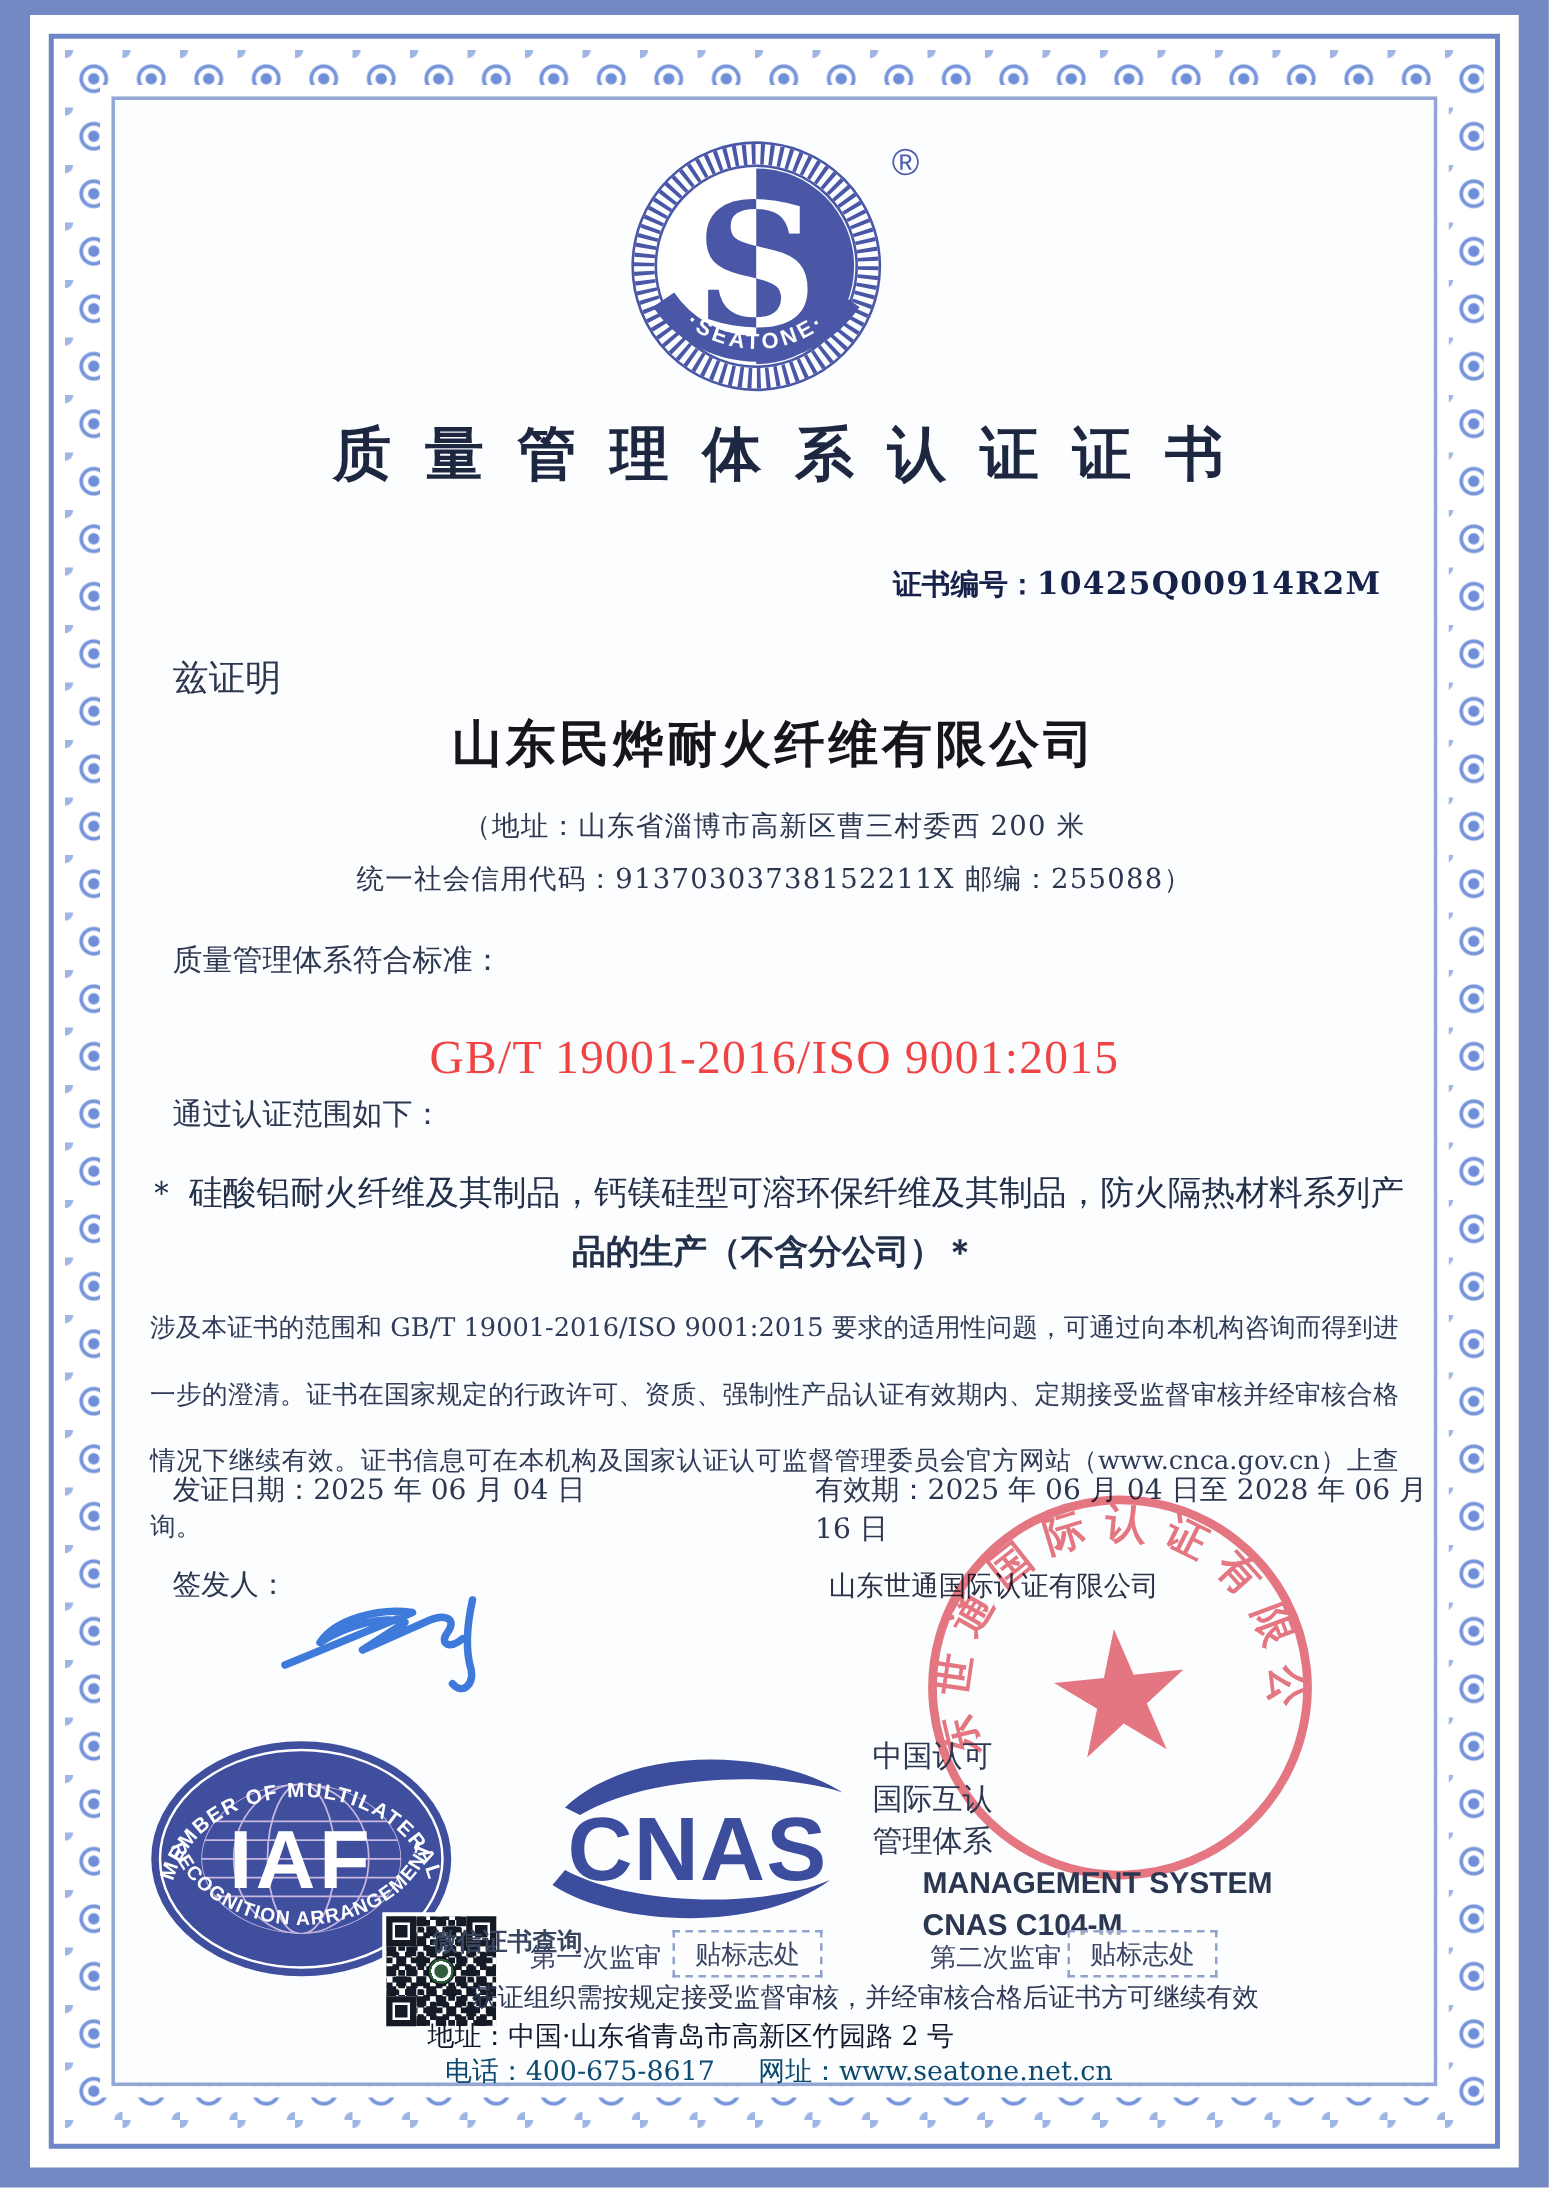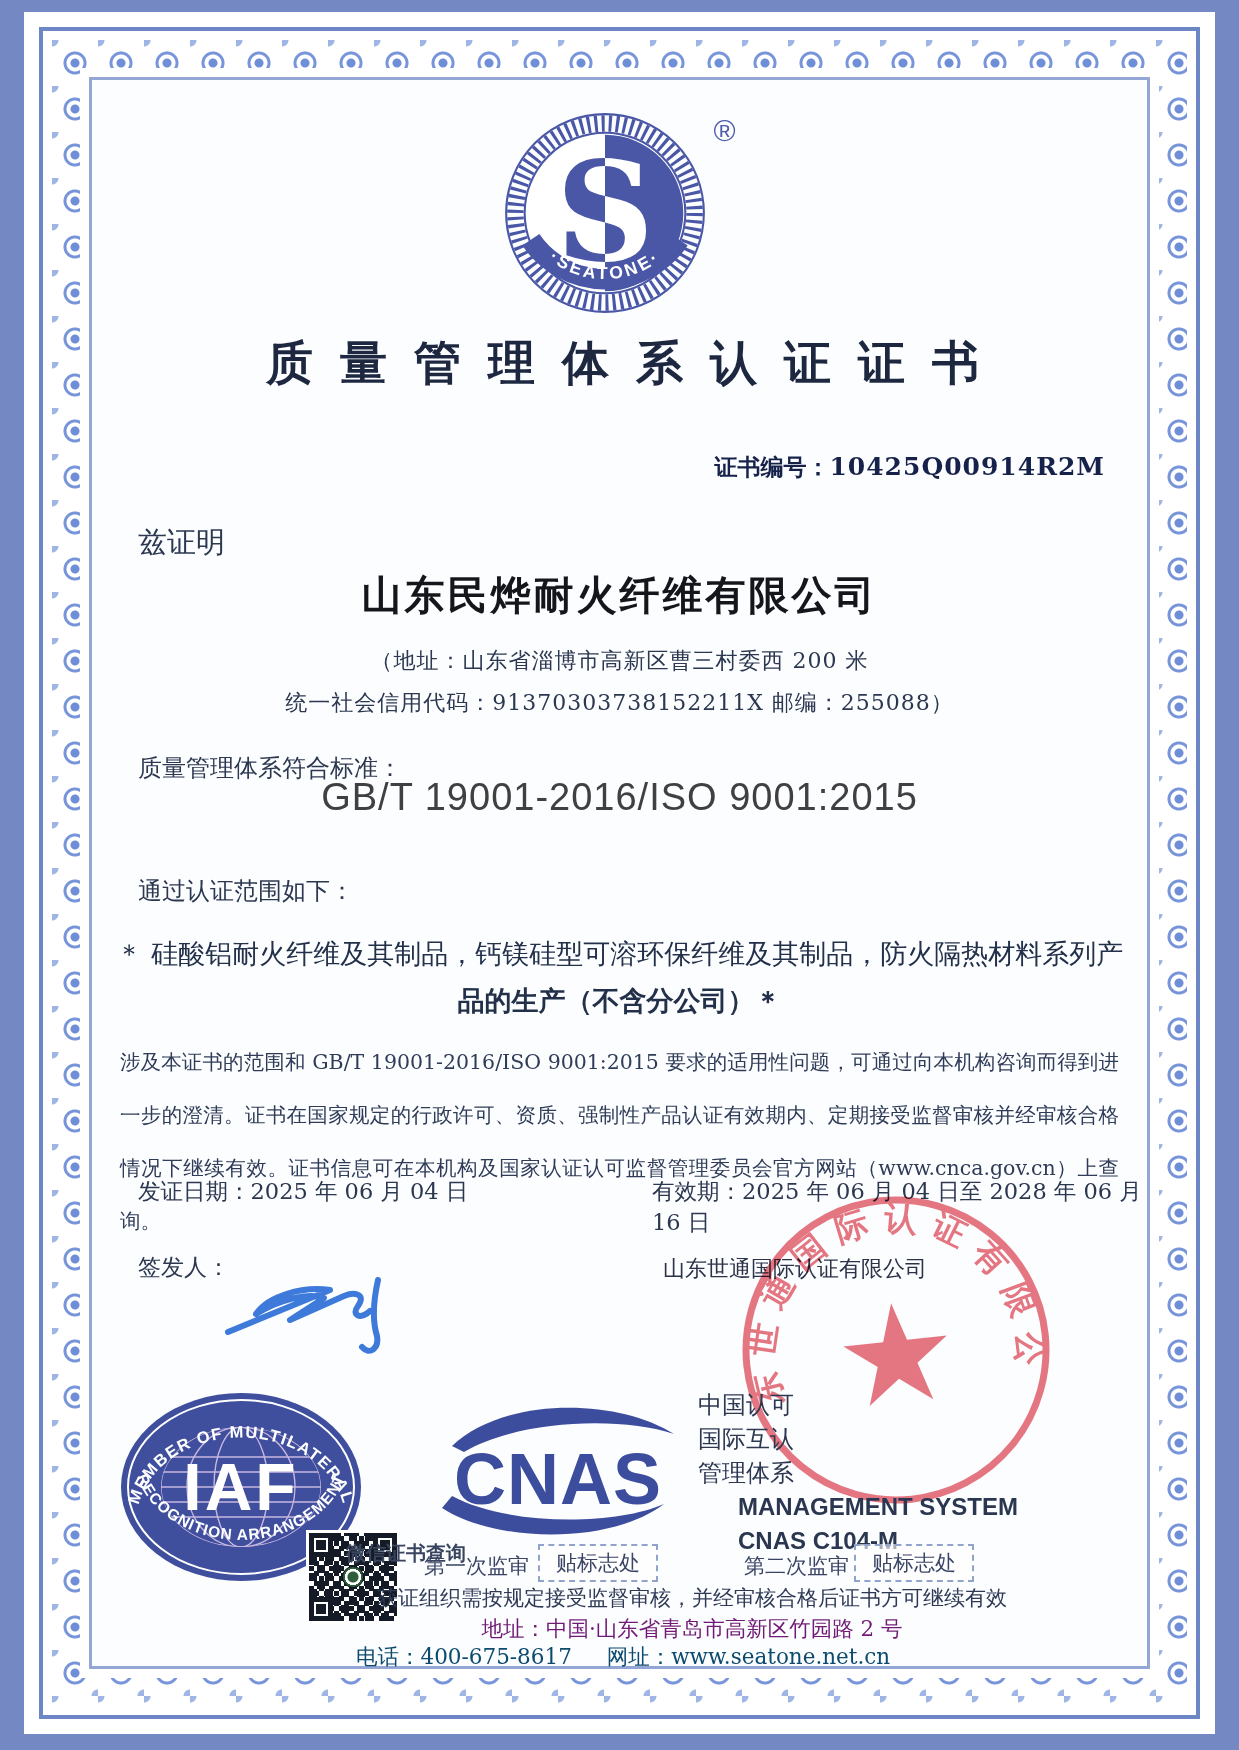--- a/index.html
+++ b/index.html
@@ -39,21 +39,21 @@
   .certno-row .num { font-size:25px; letter-spacing:1px; }
 
   .certify { left:46px; top:443px; font-size:29px; color:#2c3850;font-family:Liberation Serif, serif; }
 
   .company { top:488px; font-size:40px; font-weight:700; letter-spacing:3px; color:#15161c; }
 
   .addr1 { top:566px; font-size:22px; color:#2c3850; letter-spacing:1px; }
   .addr2 { top:608px; font-size:22px; color:#2c3850; letter-spacing:1px; }
 
   .stdlabel   { left:46px; top:672px; font-size:24px; color:#2c3850; }
-  .standard   { top:696px; font-size:38px; color:#404040; font-family:Liberation Sans, sans-serif; letter-spacing:1px; }
+  .standard   { top:744px; font-size:38px; color:#ef4444; font-family:Liberation Serif, serif; letter-spacing:1px; }
   .scopelabel { left:46px; top:795px; font-size:24px; color:#2c3850;text-align:center; }
 
   .scope1 { top:856px; font-size:27px; font-weight:400; color:#23304a; }
   .scope2 { top:903px; font-size:27px; font-weight:700; color:#23304a; }
 
   .notice { left:28px; right:28px; top:956px; font-size:20.5px; line-height:53px; text-align:justify; color:#2f3c58; }
 
   .issue  { left:46px;  top:1096px; font-size:22.5px; color:#2c3850; }
   .valid  { left:560px; top:1096px; font-size:22.5px; color:#2c3850; }
 
@@ -86,21 +86,21 @@
   .qr-caption { left:148px; top:1460px; width:226px; text-align:right; font-size:20px; font-weight:700; color:#39455f; }
 
   .audit-label { font-size:21px; color:#3a4566; }
   .a1 { left:332px; top:1472px; }
   .a2 { left:652px; top:1472px; }
   .sticker-box { border:2px dashed #8fa3cc; padding:3px 16px; font-size:21px; color:#3a4566; background:rgba(255,255,255,.6); }
   .b1 { left:446px; top:1464px; }
   .b2 { left:762px; top:1464px; }
 
   .foot-note  { left:250px; top:1504px; width:700px; text-align:center; font-size:21px; color:#2e3a55; }
-  .foot-addr  { left:250px; top:1534px; width:700px; text-align:center; font-size:21.5px; color:#701a75; }
+  .foot-addr  { left:250px; top:1534px; width:700px; text-align:left; font-size:21.5px; color:#0f172a; }
   .foot-phone { left:250px; top:1562px; width:760px; text-align:left; font-size:21.5px; color:#0c4a6e; }
   .foot-phone .seg { margin:0 14px; }
 </style>
 </head>
 <body>
 
 <div class="paper">
   <div class="midline">
     <div class="pattern">
       <div class="inner">

